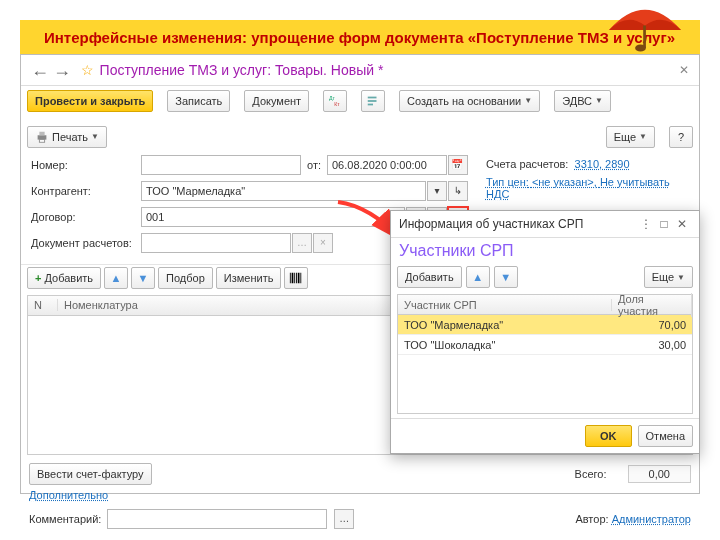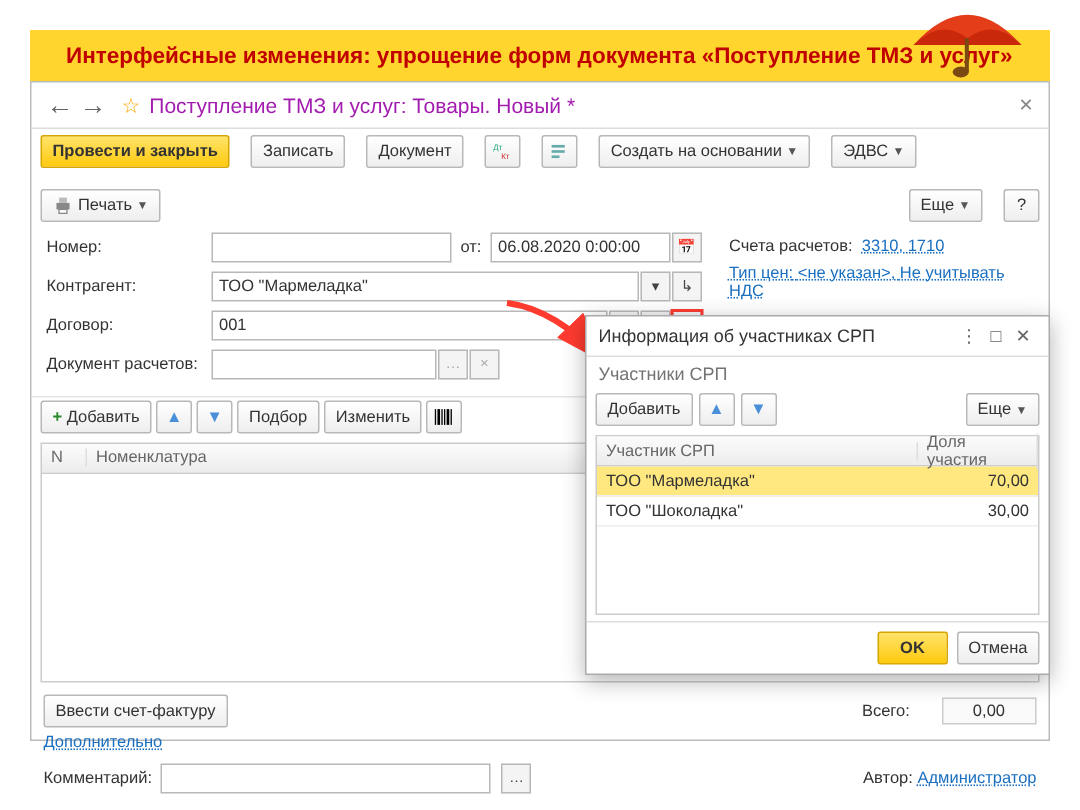--- a/index.html
+++ b/index.html
@@ -41,21 +41,21 @@
   .footer{display:flex;align-items:center;gap:6px;padding:4px 8px}
   .footer .total{margin-left:auto;font-size:11px}
   .total-box{display:inline-block;border:1px solid #ccc;background:#fafafa;padding:2px 20px;margin-left:18px}
   .bottom-row{display:flex;align-items:center;padding:4px 8px;gap:6px}
   .bottom-row .author{margin-left:auto}
   
   .popup{position:absolute;right:20px;top:210px;width:310px;background:#fff;border:1px solid #aaa;box-shadow:0 4px 14px rgba(0,0,0,.3);z-index:20}
   .popup-head{display:flex;align-items:flex-start;padding:6px 8px;border-bottom:1px solid #ddd}
   .popup-head .pt{font-size:12px;flex:1}
   .popup-head .pi{width:18px;text-align:center;color:#666;font-size:12px}
-  .popup-sub{color:#737373;padding:4px 8px;font-size:12px}
+  .popup-sub{color:#8b5cf6;padding:4px 8px;font-size:16px}
   .popup-tb{display:flex;padding:2px 6px;gap:4px;align-items:center}
   .ptable{border:1px solid #ccc;margin:4px 6px;height:120px}
   .ptable .thead{height:20px}
   .prow{display:flex;height:20px;align-items:center;font-size:11px;border-bottom:1px solid #eee}
   .prow span:first-child{flex:1;padding:0 6px}
   .prow span:last-child{width:80px;text-align:right;padding:0 6px}
   .prow.selected{background:#ffe880}
   .popup-foot{display:flex;justify-content:flex-end;gap:6px;padding:6px;border-top:1px solid #ddd}
   .btn.ok{background:linear-gradient(#ffe36a,#ffc90e);border-color:#d8a600;font-weight:bold;padding:2px 14px}
   .arrow-callout{position:absolute;left:330px;top:196px;z-index:15;pointer-events:none}
@@ -159,21 +159,21 @@
       <div class="row">
         <label class="faded">Документ расчетов:</label>
         <div class="input faded" style="flex:0 0 150px"></div>
         <div class="mini-btn faded">…</div>
         <div class="mini-btn faded">×</div>
       </div>
     </div>
     <div class="form-right info-right">
       <div>
         <span>Счета расчетов:</span>&nbsp;
-        <span class="link">3310, 1710</span>
+        <span class="link">3310, 2890</span>
       </div>
       <div>
         <span class="link">
           <span>Тип цен:</span>
           <span>&lt;не указан&gt;,</span>
           <span>Не учитывать НДС</span>
         </span>
       </div>
     </div>
   </div>

